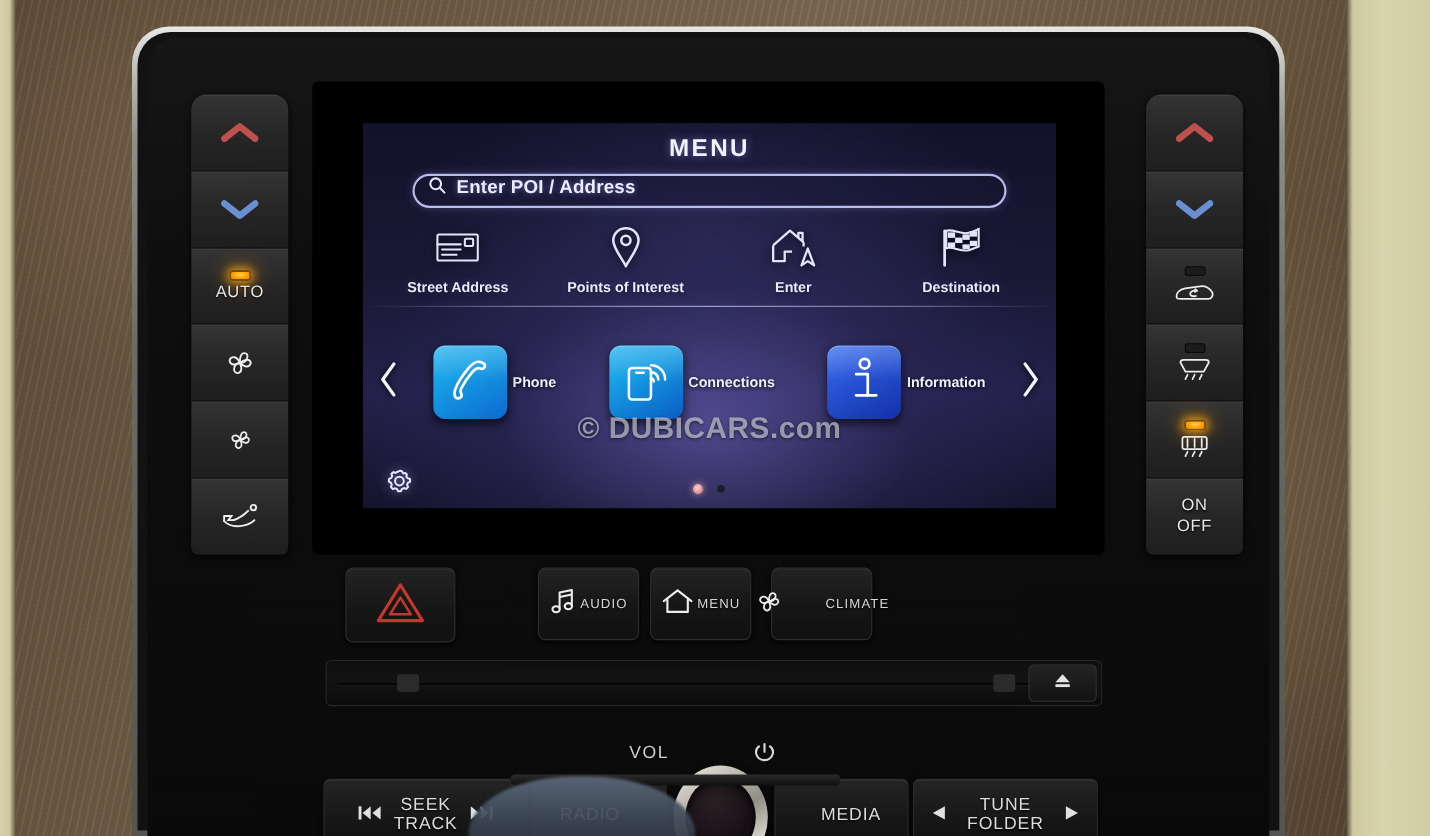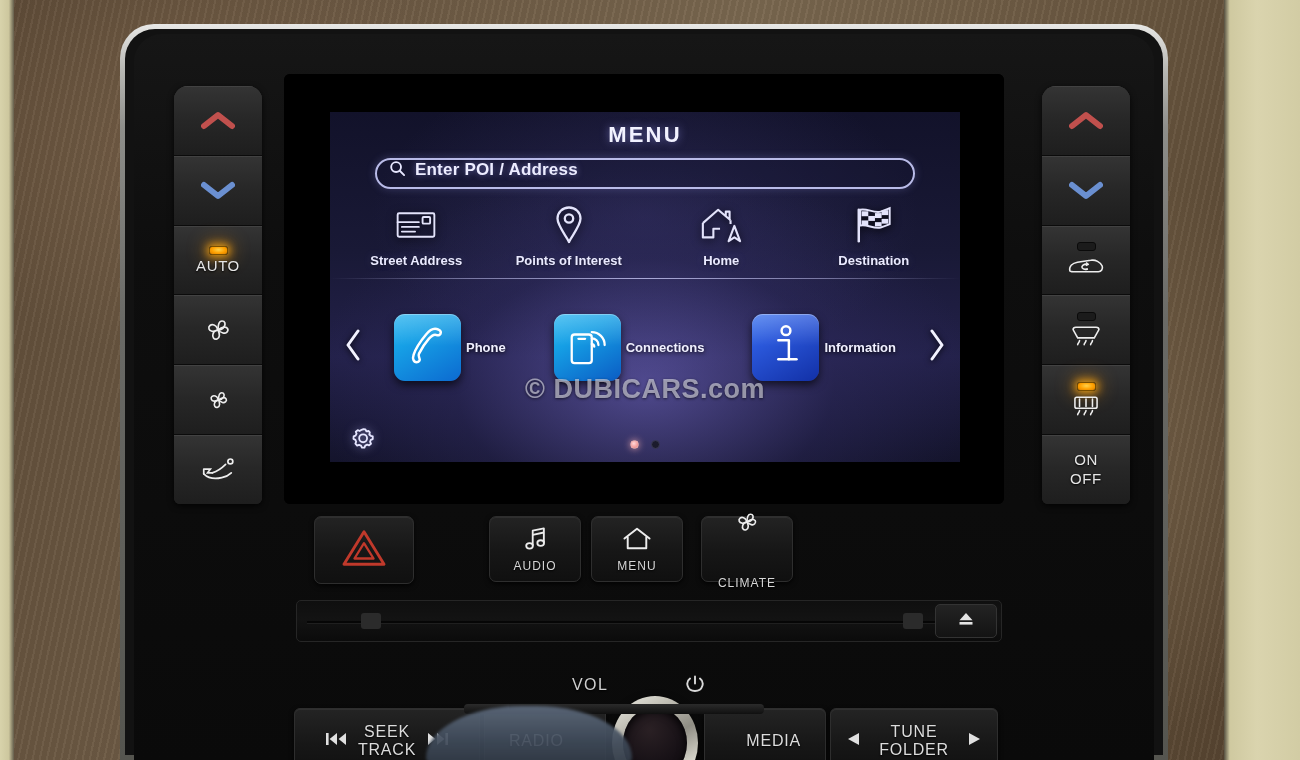--- a/index.html
+++ b/index.html
@@ -236,21 +236,21 @@
 
   
   .hardrow {
     position: absolute; left: 150px; top: 476px; width: 720px; height: 82px;
   }
   .hkey {
     position: absolute; top: 6px;
     background: linear-gradient(180deg,#232323 0%, #161616 55%, #101010 100%);
     border: 1px solid #2e2e2e;
     border-radius: 7px;
-    display: flex; flex-direction: column;
+    display: flex; flex-direction: row;
     align-items: center; justify-content: center;
     gap: 3px; cursor: pointer;
     box-shadow: inset 0 1px 0 rgba(255,255,255,.06), 0 2px 5px rgba(0,0,0,.8);
   }
   .hkey .hlbl {
     color: #d6d6d6; font-size: 12px; letter-spacing: 1px;
     text-shadow: 0 1px 2px #000;
   }
   .hazard { left: 30px; width: 100px; height: 68px; }
   .k-audio   { left: 205px; width: 92px; height: 66px; }
@@ -512,21 +512,21 @@
 
         <div class="navitem">
           <span class="navicon">
             <svg width="42" height="42" viewBox="0 0 44 42" fill="none" stroke="#e3e3fb" stroke-width="2.2" stroke-linejoin="round">
               <path d="M3 19 L19 5 L32 16 M27 11.5 L27 7 L31 7 L31 15"></path>
               <path d="M3 19 L3 34 L14 34 L14 25 L21 25"></path>
               <path d="M32 16 L32 20"></path>
               <path d="M30 38 L36 22 L42 38 L36 34 Z"></path>
             </svg>
           </span>
-          <span class="nlbl">Home</span>
+          <span class="nlbl">Enter</span>
         </div>
 
         <div class="navitem">
           <span class="navicon">
             <svg width="42" height="40" viewBox="0 0 44 42" fill="none">
               <path d="M6 5 L6 38" stroke="#e3e3fb" stroke-width="2.6" stroke-linecap="round"></path>
               <path d="M7.5 5 C14 3 22 9 29 7 C33 5.8 36 4.4 38.5 3.4 L38.5 20 C36 21 33 22.4 29 23.6 C22 25.6 14 19.6 7.5 21.6 Z" fill="none" stroke="#e3e3fb" stroke-width="2"></path>
               <g fill="#e3e3fb">
                 <rect x="9" y="6.6" width="7" height="5.2"></rect>
                 <rect x="23" y="8.5" width="7" height="5.2"></rect>

